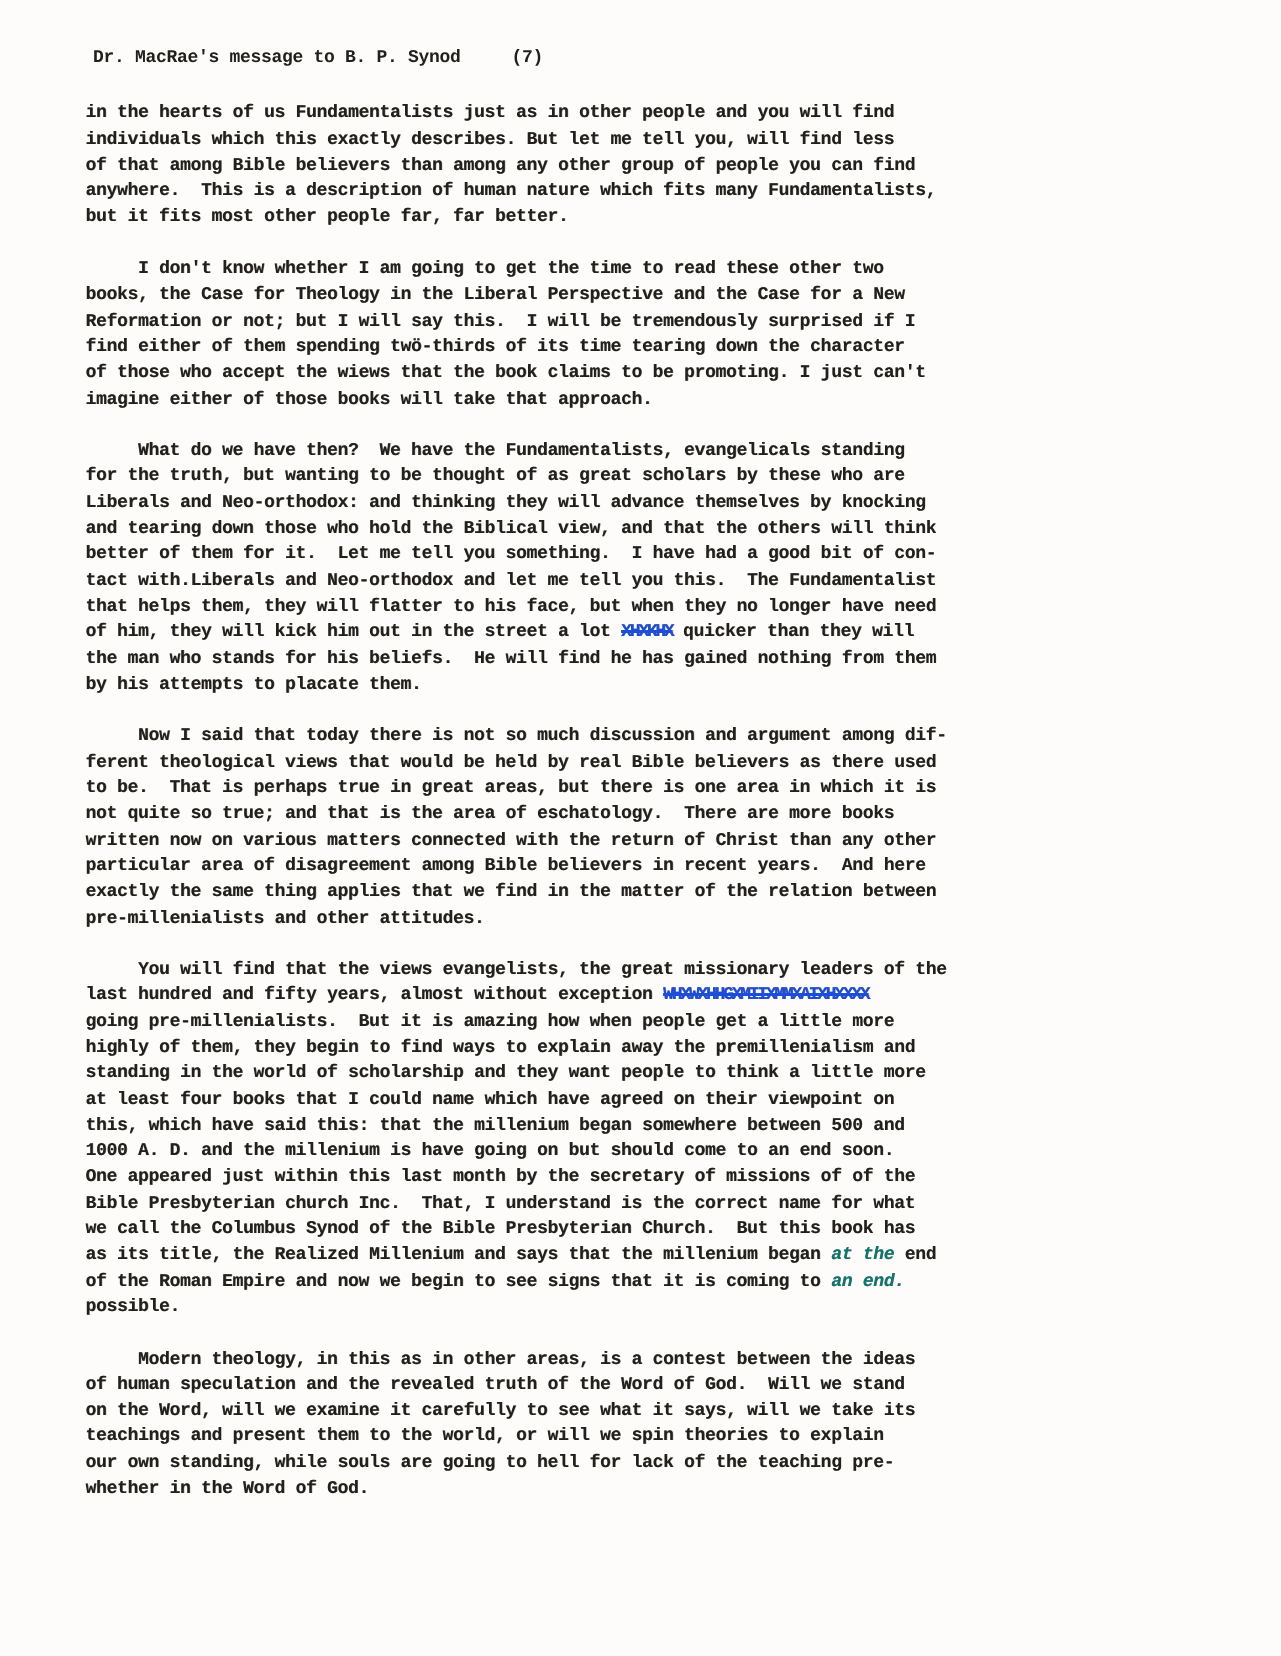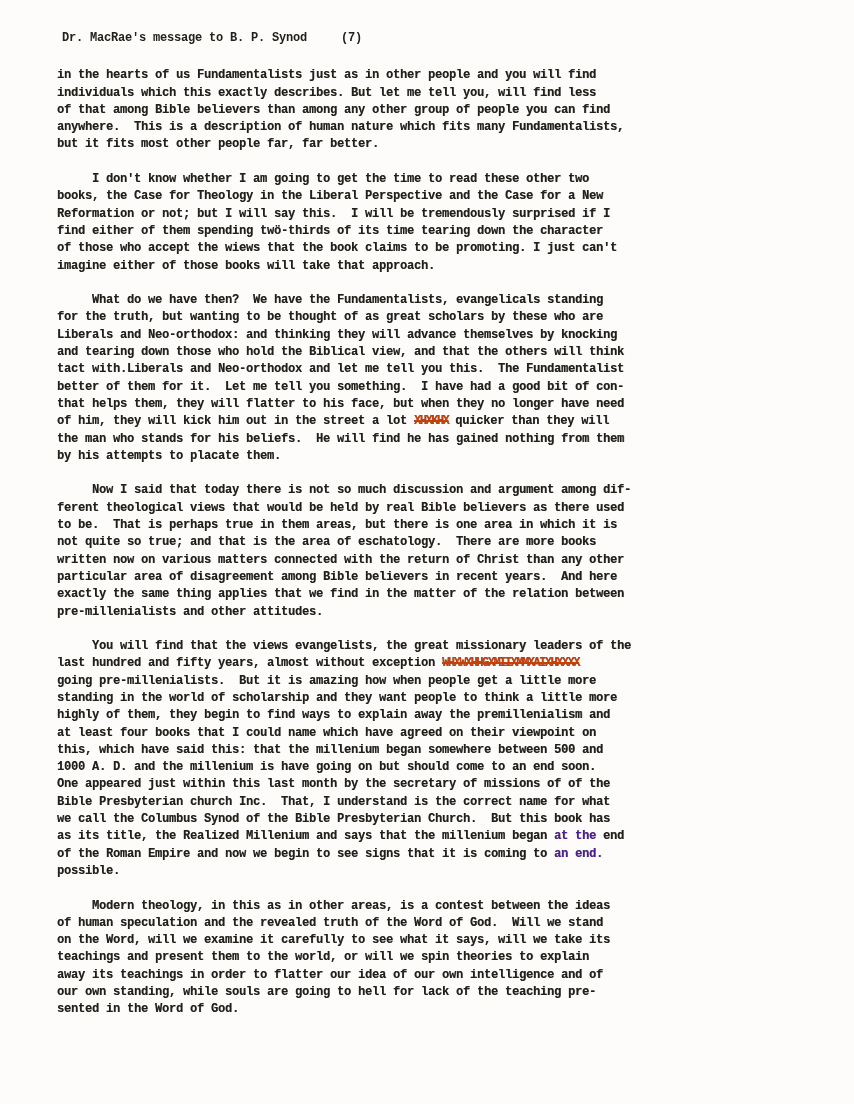--- a/index.html
+++ b/index.html
@@ -33,23 +33,23 @@
   .line {
     white-space: pre;
     min-height: 17.3px;
     text-shadow: 0.3px 0 0 rgba(35,32,28,0.55);
   }
   .seg-x {
     font-weight: 900;
     text-decoration: line-through;
     text-decoration-thickness: 2px;
     letter-spacing: -1.5px;
-    color: #c2410c;
+    color: #1d4ed8;
   }
-  .seg-b { color: #4c1d95; }
+  .seg-b { color: #0f766e; font-style: italic; }
 </style>
 </head>
 <body>
 
 <div class="page">
   <div class="hdr"><span>Dr. MacRae's message to B. P. Synod</span><span class="pageno">(7)</span></div>
   <div class="doc-body" id="doc-body">
       <div class="paragraph">
         <div class="line"><span>in the hearts of us Fundamentalists just as in other people and you will find</span></div>
         <div class="line"><span>individuals which this exactly describes. But let me tell you, will find less</span></div>
@@ -63,56 +63,55 @@
         <div class="line"><span>Reformation or not; but I will say this.  I will be tremendously surprised if I</span></div>
         <div class="line"><span>find either of them spending twö-thirds of its time tearing down the character</span></div>
         <div class="line"><span>of those who accept the wiews that the book claims to be promoting. I just can't</span></div>
         <div class="line"><span>imagine either of those books will take that approach.</span></div>
       </div>
       <div class="paragraph">
         <div class="line"><span>     What do we have then?  We have the Fundamentalists, evangelicals standing</span></div>
         <div class="line"><span>for the truth, but wanting to be thought of as great scholars by these who are</span></div>
         <div class="line"><span>Liberals and Neo-orthodox: and thinking they will advance themselves by knocking</span></div>
         <div class="line"><span>and tearing down those who hold the Biblical view, and that the others will think</span></div>
+        <div class="line"><span>better of them for it.  Let me tell you something.  I have had a good bit of con-</span></div>
         <div class="line"><span>tact with.Liberals and Neo-orthodox and let me tell you this.  The Fundamentalist</span></div>
-        <div class="line"><span>better of them for it.  Let me tell you something.  I have had a good bit of con-</span></div>
         <div class="line"><span>that helps them, they will flatter to his face, but when they no longer have need</span></div>
         <div class="line"><span>of him, they will kick him out in the street a lot </span><span class="seg-x">XHXKHX</span><span> quicker than they will</span></div>
         <div class="line"><span>the man who stands for his beliefs.  He will find he has gained nothing from them</span></div>
         <div class="line"><span>by his attempts to placate them.</span></div>
       </div>
       <div class="paragraph">
         <div class="line"><span>     Now I said that today there is not so much discussion and argument among dif-</span></div>
         <div class="line"><span>ferent theological views that would be held by real Bible believers as there used</span></div>
-        <div class="line"><span>to be.  That is perhaps true in them areas, but there is one area in which it is</span></div>
+        <div class="line"><span>to be.  That is perhaps true in great areas, but there is one area in which it is</span></div>
         <div class="line"><span>not quite so true; and that is the area of eschatology.  There are more books</span></div>
         <div class="line"><span>written now on various matters connected with the return of Christ than any other</span></div>
         <div class="line"><span>particular area of disagreement among Bible believers in recent years.  And here</span></div>
         <div class="line"><span>exactly the same thing applies that we find in the matter of the relation between</span></div>
         <div class="line"><span>pre-millenialists and other attitudes.</span></div>
       </div>
       <div class="paragraph">
         <div class="line"><span>     You will find that the views evangelists, the great missionary leaders of the</span></div>
         <div class="line"><span>last hundred and fifty years, almost without exception </span><span class="seg-x">WHXWXHHGXMIIXMMXAIXHXXXX</span></div>
         <div class="line"><span>going pre-millenialists.  But it is amazing how when people get a little more</span></div>
+        <div class="line"><span>highly of them, they begin to find ways to explain away the premillenialism and</span></div>
         <div class="line"><span>standing in the world of scholarship and they want people to think a little more</span></div>
-        <div class="line"><span>highly of them, they begin to find ways to explain away the premillenialism and</span></div>
         <div class="line"><span>at least four books that I could name which have agreed on their viewpoint on</span></div>
         <div class="line"><span>this, which have said this: that the millenium began somewhere between 500 and</span></div>
         <div class="line"><span>1000 A. D. and the millenium is have going on but should come to an end soon.</span></div>
         <div class="line"><span>One appeared just within this last month by the secretary of missions of of the</span></div>
         <div class="line"><span>Bible Presbyterian church Inc.  That, I understand is the correct name for what</span></div>
         <div class="line"><span>we call the Columbus Synod of the Bible Presbyterian Church.  But this book has</span></div>
         <div class="line"><span>as its title, the Realized Millenium and says that the millenium began </span><span class="seg-b">at the</span><span> end</span></div>
         <div class="line"><span>of the Roman Empire and now we begin to see signs that it is coming to </span><span class="seg-b">an end.</span></div>
         <div class="line"><span>possible.</span></div>
       </div>
       <div class="paragraph">
         <div class="line"><span>     Modern theology, in this as in other areas, is a contest between the ideas</span></div>
         <div class="line"><span>of human speculation and the revealed truth of the Word of God.  Will we stand</span></div>
         <div class="line"><span>on the Word, will we examine it carefully to see what it says, will we take its</span></div>
         <div class="line"><span>teachings and present them to the world, or will we spin theories to explain</span></div>
-        <div class="line"><span>away its teachings in order to flatter our idea of our own intelligence and of</span></div>
         <div class="line"><span>our own standing, while souls are going to hell for lack of the teaching pre-</span></div>
-        <div class="line"><span>sented in the Word of God.</span></div>
+        <div class="line"><span>whether in the Word of God.</span></div>
       </div>
     </div>
 </div>
 
 </body></html>

